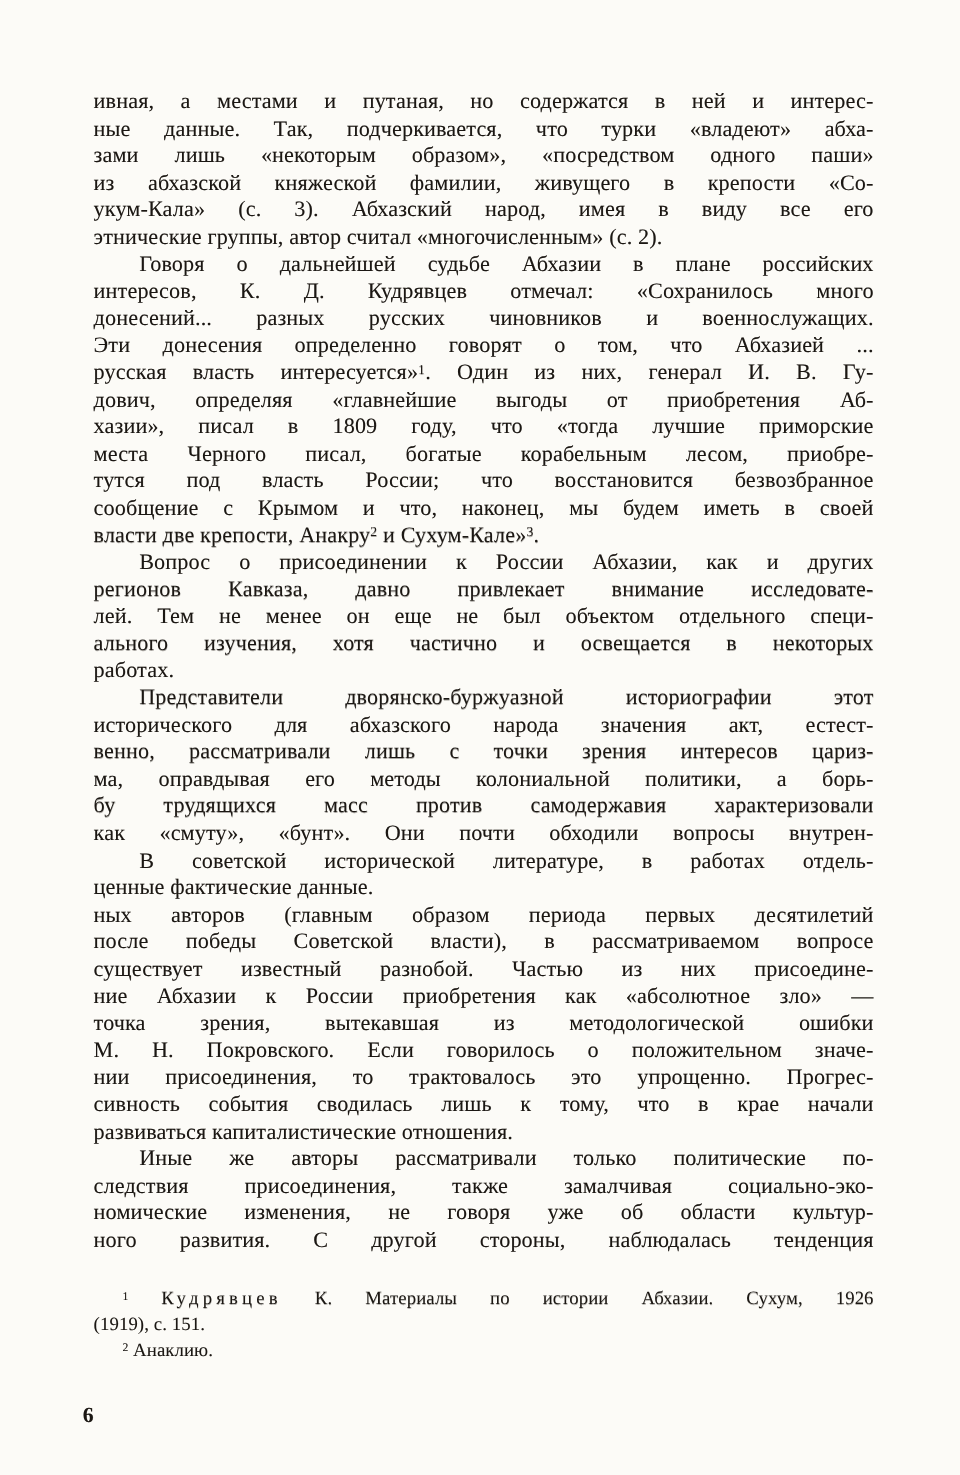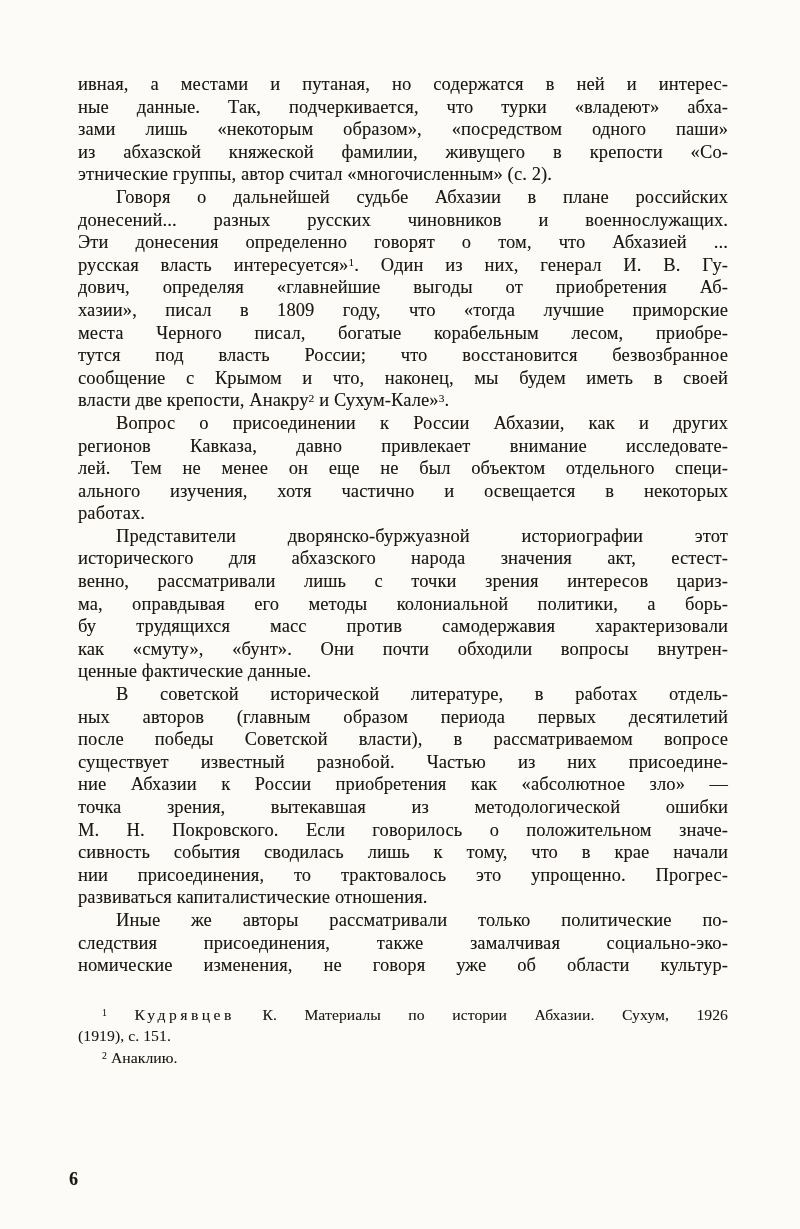--- a/index.html
+++ b/index.html
@@ -66,56 +66,59 @@
 </head>
 <body>
 
 <div class="page">
   <div class="text-block">
     <div>
         <div class="bline"><span>ивная, а местами и путаная, но содержатся в ней и интерес-</span></div>
         <div class="bline"><span>ные данные. Так, подчеркивается, что турки «владеют» абха-</span></div>
         <div class="bline"><span>зами лишь «некоторым образом», «посредством одного паши»</span></div>
         <div class="bline"><span>из абхазской княжеской фамилии, живущего в крепости «Со-</span></div>
+        <div class="bline"><span>укум-Кала» (с. 3). Абхазский народ, имея в виду все его</span></div>
         <div class="bline endline"><span>этнические группы, автор считал «многочисленным» (с. 2).</span></div>
         <div class="bline indent"><span>Говоря о дальнейшей судьбе Абхазии в плане российских</span></div>
+        <div class="bline"><span>интересов, К. Д. Кудрявцев отмечал: «Сохранилось много</span></div>
         <div class="bline"><span>донесений... разных русских чиновников и военнослужащих.</span></div>
         <div class="bline"><span>Эти донесения определенно говорят о том, что Абхазией ...</span></div>
         <div class="bline"><span>русская власть интересуется»</span><sup class="fnref">1</sup><span>. Один из них, генерал И. В. Гу-</span></div>
         <div class="bline"><span>дович, определяя «главнейшие выгоды от приобретения Аб-</span></div>
         <div class="bline"><span>хазии», писал в 1809 году, что «тогда лучшие приморские</span></div>
         <div class="bline"><span>места Черного писал, богатые корабельным лесом, приобре-</span></div>
         <div class="bline"><span>тутся под власть России; что восстановится безвозбранное</span></div>
         <div class="bline"><span>сообщение с Крымом и что, наконец, мы будем иметь в своей</span></div>
         <div class="bline endline"><span>власти две крепости, Анакру</span><sup class="fnref">2</sup><span> и Сухум-Кале»</span><sup class="fnref">3</sup><span>.</span></div>
         <div class="bline indent"><span>Вопрос о присоединении к России Абхазии, как и других</span></div>
         <div class="bline"><span>регионов Кавказа, давно привлекает внимание исследовате-</span></div>
         <div class="bline"><span>лей. Тем не менее он еще не был объектом отдельного специ-</span></div>
         <div class="bline"><span>ального изучения, хотя частично и освещается в некоторых</span></div>
         <div class="bline endline"><span>работах.</span></div>
         <div class="bline indent"><span>Представители дворянско-буржуазной историографии этот</span></div>
         <div class="bline"><span>исторического для абхазского народа значения акт, естест-</span></div>
         <div class="bline"><span>венно, рассматривали лишь с точки зрения интересов цариз-</span></div>
         <div class="bline"><span>ма, оправдывая его методы колониальной политики, а борь-</span></div>
         <div class="bline"><span>бу трудящихся масс против самодержавия характеризовали</span></div>
         <div class="bline"><span>как «смуту», «бунт». Они почти обходили вопросы внутрен-</span></div>
+        <div class="bline indent"><span>В советской исторической литературе, в работах отдель-</span></div>
         <div class="bline endline"><span>ценные фактические данные.</span></div>
-        <div class="bline indent"><span>В советской исторической литературе, в работах отдель-</span></div>
         <div class="bline"><span>ных авторов (главным образом периода первых десятилетий</span></div>
         <div class="bline"><span>после победы Советской власти), в рассматриваемом вопросе</span></div>
         <div class="bline"><span>существует известный разнобой. Частью из них присоедине-</span></div>
         <div class="bline"><span>ние Абхазии к России приобретения как «абсолютное зло» —</span></div>
         <div class="bline"><span>точка зрения, вытекавшая из методологической ошибки</span></div>
         <div class="bline"><span>М. Н. Покровского. Если говорилось о положительном значе-</span></div>
+        <div class="bline"><span>нии присоединения, то трактовалось это упрощенно. Прогрес-</span></div>
         <div class="bline"><span>сивность события сводилась лишь к тому, что в крае начали</span></div>
-        <div class="bline"><span>нии присоединения, то трактовалось это упрощенно. Прогрес-</span></div>
         <div class="bline endline"><span>развиваться капиталистические отношения.</span></div>
         <div class="bline indent"><span>Иные же авторы рассматривали только политические по-</span></div>
         <div class="bline"><span>следствия присоединения, также замалчивая социально-эко-</span></div>
         <div class="bline"><span>номические изменения, не говоря уже об области культур-</span></div>
+        <div class="bline"><span>ного развития. С другой стороны, наблюдалась тенденция</span></div>
       </div>
     <div class="footnotes">
         <div class="fline indent"><sup class="fnref">1</sup><span> </span><span class="sp">Кудрявцев</span><span> К. Материалы по истории Абхазии. Сухум, 1926</span></div>
         <div class="fline endline"><span>(1919), с. 151.</span></div>
         <div class="fline indent endline"><sup class="fnref">2</sup><span> Анаклию.</span></div>
       </div>
   </div>
   <div class="page-number">6</div>
 </div>
 

